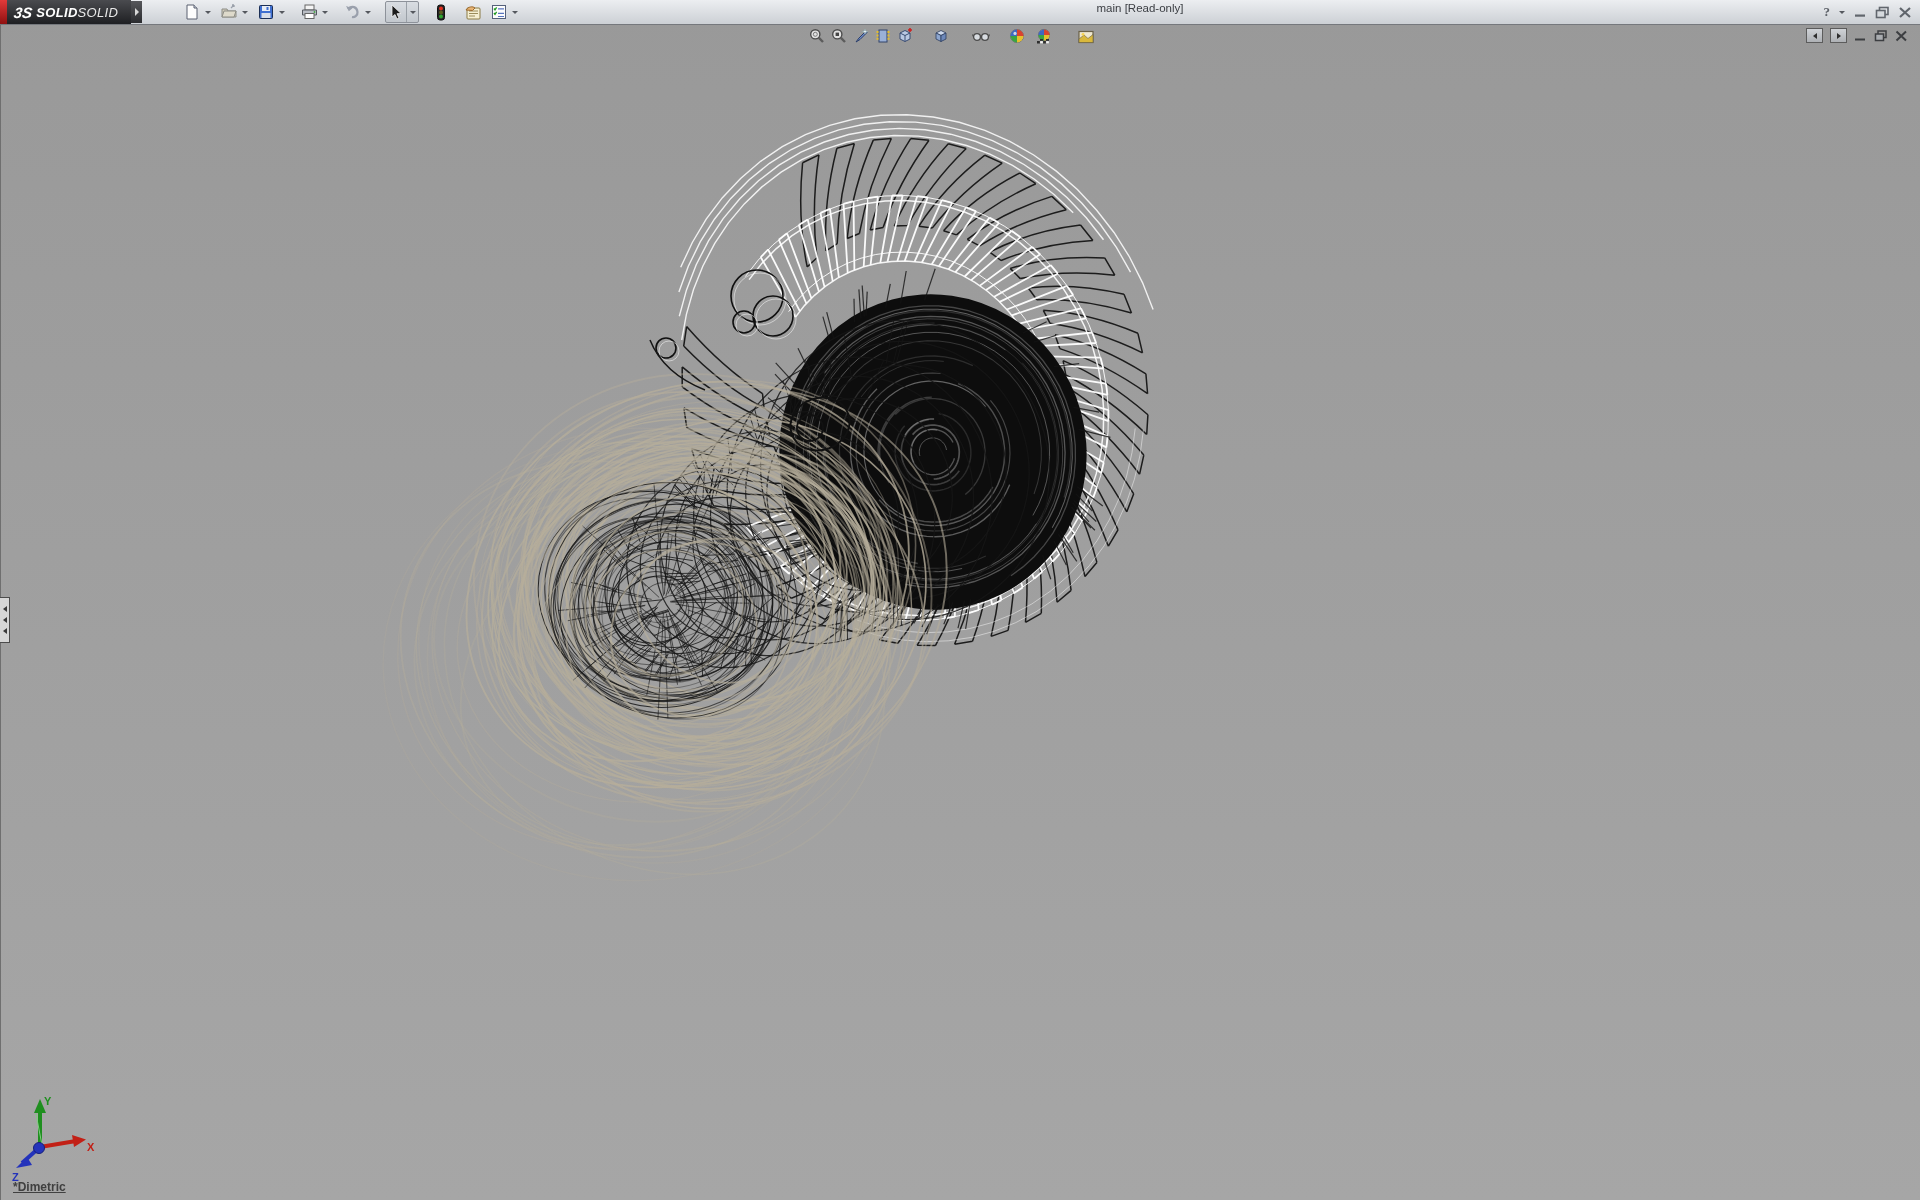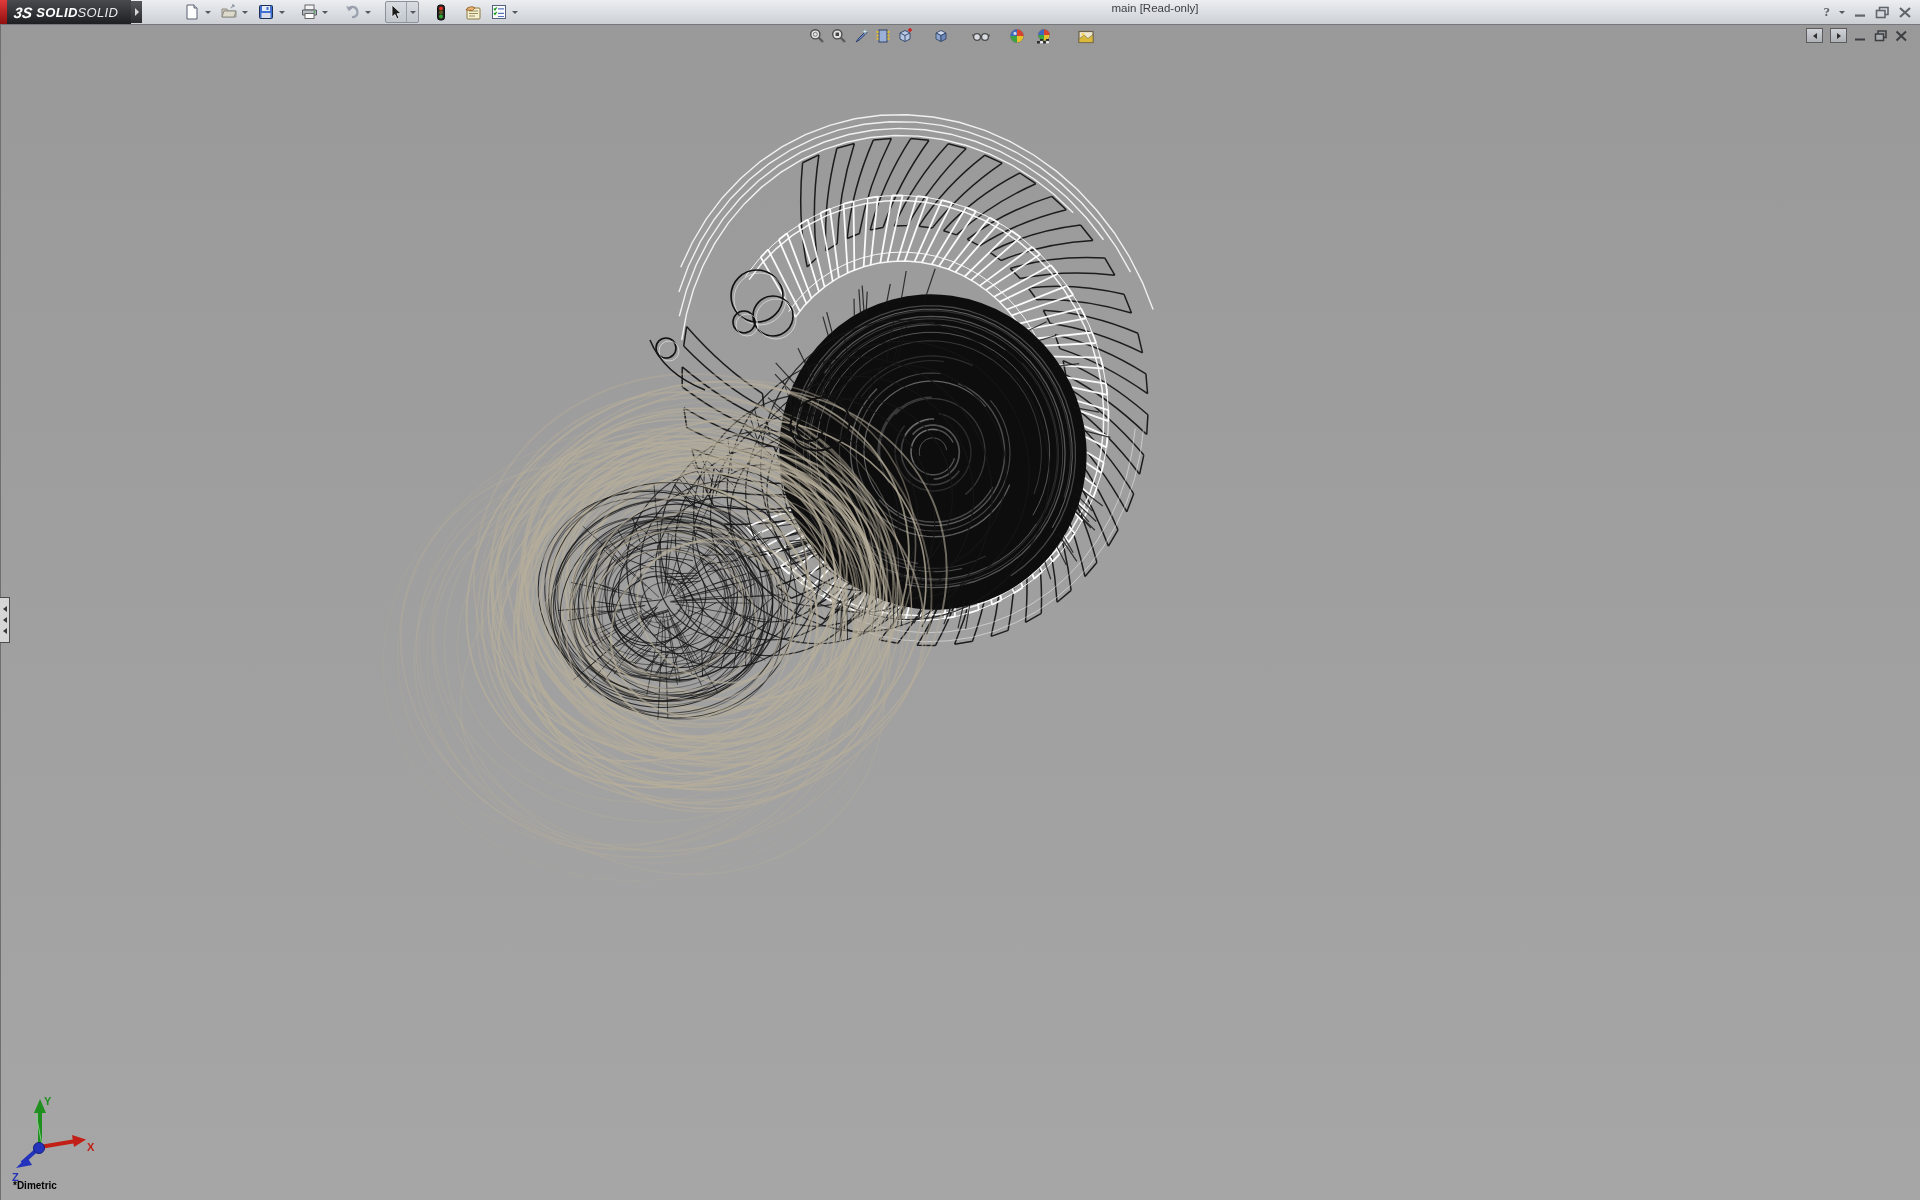--- a/index.html
+++ b/index.html
@@ -26,21 +26,21 @@
 
   .toolbar{position:absolute;left:168px;top:0;height:24px;display:flex;align-items:center;z-index:11;}
   .tb{width:20px;height:20px;display:flex;align-items:center;justify-content:center;}
   .dd{width:11px;height:20px;display:flex;align-items:center;justify-content:center;}
   .dd .tri{width:0;height:0;border-top:3px solid #55585e;border-left:3px solid transparent;border-right:3px solid transparent;}
   .gap14{margin-left:14px;} .gap12{margin-left:12px;} .gap6{margin-left:6px;}
   .sel-box{display:flex;align-items:center;margin-left:12px;border:1px solid #8d929a;border-radius:2px;background:linear-gradient(#d9dde2,#c2c7cd);}
   .sel-box .tb{border-right:1px solid #9aa0a7;}
 
   .win-title{position:absolute;left:1140px;top:0;height:16px;transform:translateX(-50%);
-    display:flex;align-items:center;font-size:11.5px;color:#3b3e43;margin-left:15px;}
+    display:flex;align-items:center;font-size:11.5px;color:#3b3e43;}
   .tb-right{position:absolute;right:8px;top:0;height:24px;display:flex;align-items:center;gap:8px;}
   .help-q{font-size:13px;font-weight:700;color:#5c6168;font-family:"Liberation Serif",serif;}
   .tb-right .dd{width:8px;}
 
   
   .headsup{position:absolute;left:806px;top:27px;display:flex;align-items:center;z-index:5;}
   .hu{width:22px;height:18px;display:flex;align-items:center;justify-content:center;}
   .hg14{margin-left:14px;} .hg18{margin-left:18px;} .hg5{margin-left:5px;} .hg20{margin-left:20px;}
 
   
@@ -51,21 +51,21 @@
   .dc-sq .tri-r{width:0;height:0;border-left:4px solid #2e2e2e;border-top:3px solid transparent;border-bottom:3px solid transparent;}
 
   
   .panel-tab{position:absolute;left:0;top:597px;width:10px;height:46px;z-index:5;
     background:#d6d6d6;border:1px solid #4c4c4c;border-left:none;display:flex;flex-direction:column;
     align-items:center;justify-content:center;gap:5px;box-sizing:border-box;}
   .panel-tab .tri{width:0;height:0;border-right:4px solid #3a3a3a;border-top:3px solid transparent;border-bottom:3px solid transparent;}
 
   
   .triad{position:absolute;left:6px;top:1093px;z-index:4;}
-  .orient-label{position:absolute;left:13px;top:1180px;z-index:4;font-size:10px;font-weight:700;color:#000000;}
+  .orient-label{position:absolute;left:13px;top:1180px;z-index:4;font-size:12px;font-weight:700;color:#404040;text-decoration:underline;}
 </style>
 </head>
 <body>
 
 <div class="app">
 
   <svg id="model-canvas" viewBox="0 0 1920 1200" xmlns="http://www.w3.org/2000/svg">
     <defs>
       <linearGradient id="bgGrad" x1="0" y1="0" x2="0" y2="1">
         <stop offset="0" stop-color="#999999"></stop>

